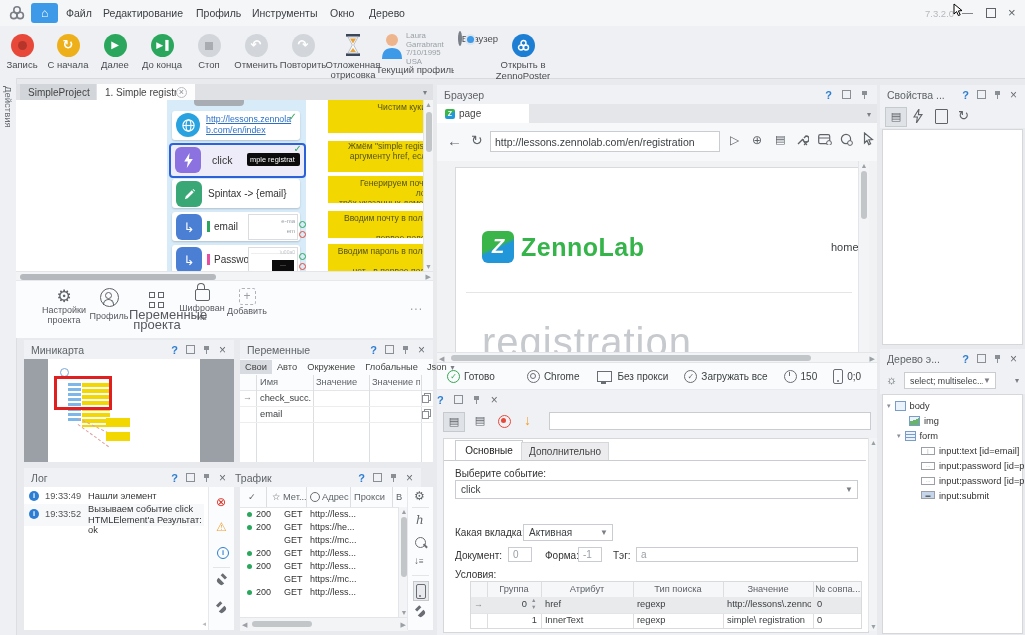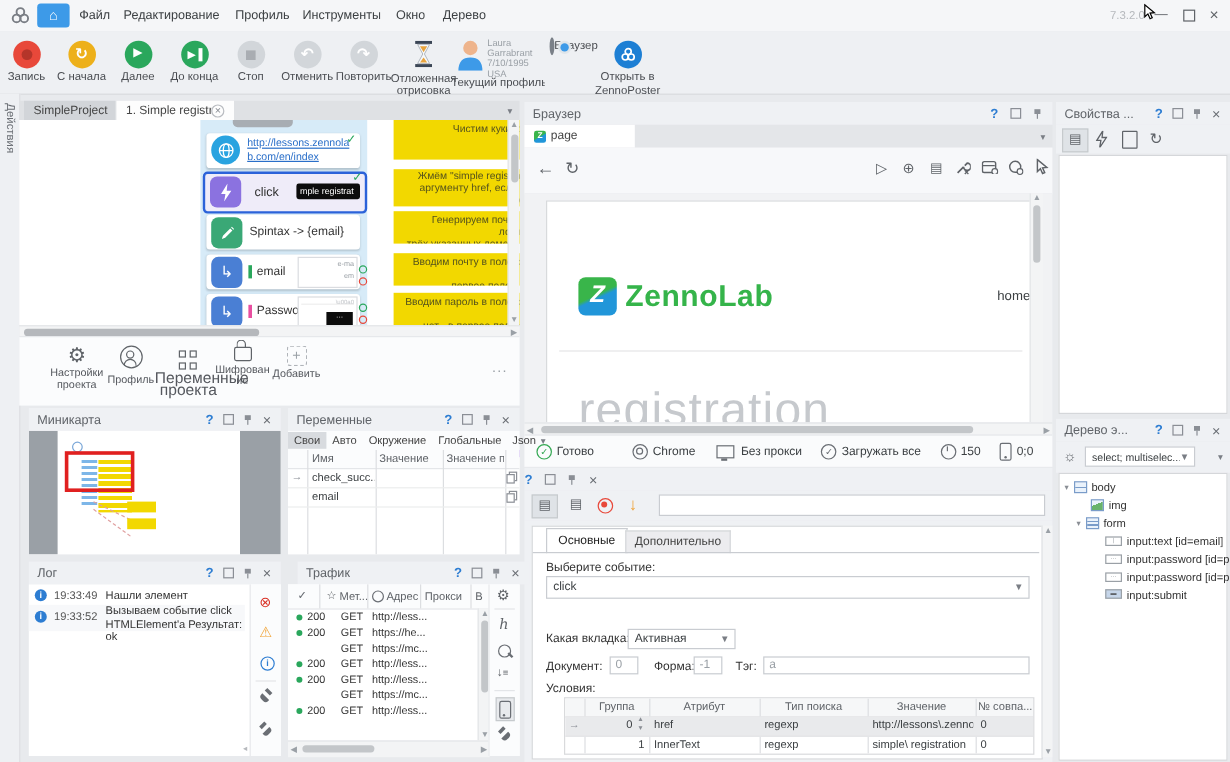--- a/index.html
+++ b/index.html
@@ -311,20 +311,21 @@
   <div class="abs" style="left:437px;top:104px;width:440px;height:19px;background:#e4e6e9">
     <div class="tabz" style="left:0;top:0;width:92px;height:19px;background:#fff">
       <span style="width:10px;height:10px;border-radius:2px;background:linear-gradient(150deg,#39b54a 45%,#2196d9 55%);margin-right:4px;color:#fff;font-size:7px;line-height:10px;text-align:center;font-weight:bold">Z</span>
       <span>page</span>
     </div>
     <div class="abs" style="right:6px;top:6px;color:#7a7e85;font-size:8px">▾</div>
   </div>
   <div class="abs" style="left:437px;top:123px;width:440px;height:38px;background:#f7f8fa;border-bottom:1px solid #e6e8eb">
     <span class="abs" style="left:10px;top:9px;font-size:15px;color:#5f6368">←</span>
     <span class="abs" style="left:34px;top:9px;font-size:14px;color:#5f6368">↻</span>
+    <input class="inp" style="left: 53px; top: 8px; width: 230px; height: 21px; font-size: 10.5px;" readonly="" value="http://lessons.zennolab.com/en/registration">
     <span class="abs" style="left:293px;top:10px;font-size:12px;color:#5f6368">▷</span>
     <span class="abs" style="left:315px;top:10px;font-size:12px;color:#5f6368">⊕</span>
     <span class="abs" style="left:338px;top:10px;font-size:11px;color:#5f6368">▤</span>
     <svg class="abs" style="left:359px;top:10px" width="13" height="13" viewBox="0 0 13 13">
         <path d="M2 11 L7 6 M7 6 a3 3 0 1 0 3-3 L8 5" fill="none" stroke="#5f6368" stroke-width="1.4"></path>
         <path d="M8 9 l3 3 M11 9 l-3 3" stroke="#5f6368" stroke-width="1.1"></path>
       </svg>
     <svg class="abs" style="left:381px;top:11px" width="14" height="11" viewBox="0 0 14 11">
         <rect x="0.7" y="0.7" width="11" height="9" rx="1.5" fill="none" stroke="#5f6368" stroke-width="1.2"></rect>
         <line x1="1" y1="4" x2="11" y2="4" stroke="#5f6368" stroke-width="1"></line>
@@ -619,21 +620,21 @@
     <div class="abs" style="right:0;top:0;width:25px;height:143px;background:#fbfcfd;border-left:1px solid #e6e8eb">
       <span class="abs" style="left:7px;top:8px;color:#d93025;font-size:12px">⊗</span>
       <span class="abs" style="left:7px;top:33px;color:#f0a030;font-size:12px">⚠</span>
       <span class="abs" style="left:8px;top:60px;width:10px;height:10px;border:1.3px solid #2d7dd2;border-radius:50%;color:#2d7dd2;font-size:7.5px;text-align:center;line-height:10px;font-weight:bold">i</span>
       <div class="abs" style="left:4px;top:80px;width:17px;height:1px;background:#e3e5e8"></div>
       <span class="brush" style="position:absolute;left:6px;top:88px"></span>
       <span class="brush" style="position:absolute;left:6px;top:116px;transform:scaleX(-1)"></span>
     </div>
   </div>
 
-  <div class="phdr" style="left:248px;top:468px;width:193px">
+  <div class="phdr" style="left:228px;top:468px;width:193px">
     <span class="ttl">Трафик</span>
     <span class="ics" style="gap:8px">
       <span class="q">?</span>
       <span class="sqi"></span>
       <span class="pin"></span>
       <span class="xi">×</span>
     </span>
   </div>
   <div class="abs" style="left:240px;top:487px;width:193px;height:143px;background:#fff">
 

